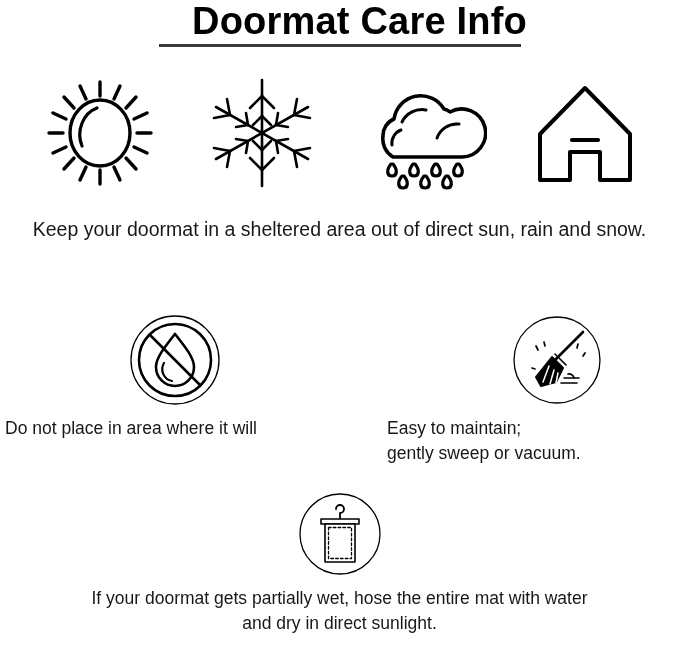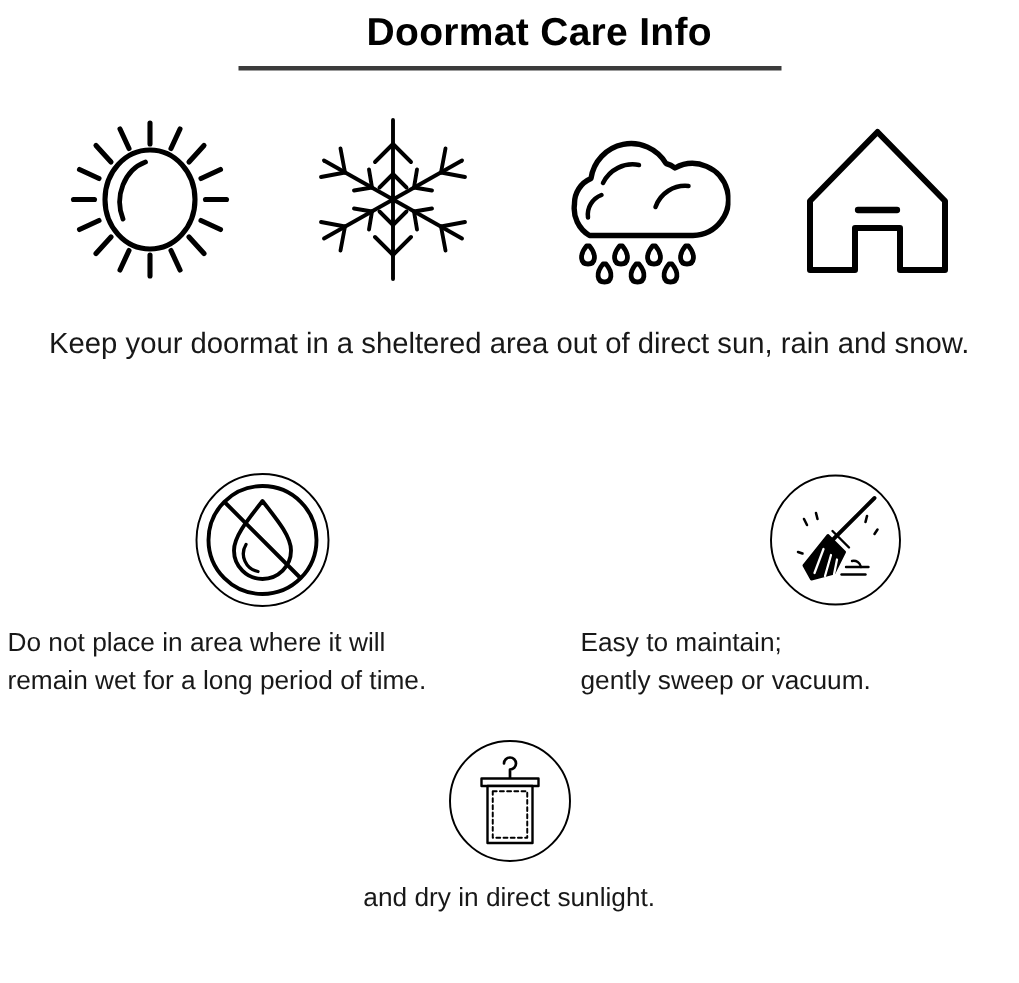--- a/index.html
+++ b/index.html
@@ -30,21 +30,21 @@
   .title-block {
     position: absolute;
     left: 0;
     top: 0;
     width: 679px;
     text-align: center;
   }
   .title {
     font-family: "Liberation Sans", sans-serif;
     font-weight: bold;
-    font-size: 26px;
+    font-size: 38px;
     line-height: 36px;
     letter-spacing: 0.2px;
     color: #000000;
     margin: 0;
     padding-top: 3px;
     padding-left: 40px;
   }
   .title-rule {
     width: 362px;
     height: 3px;
@@ -254,21 +254,20 @@
         <svg width="92" height="92" viewBox="0 0 92 92" fill="none" stroke="#000000" stroke-linecap="round" stroke-linejoin="round">
           <circle cx="46" cy="46" r="44" stroke-width="1.3"></circle>
           <circle cx="46" cy="46" r="36" stroke-width="2.6"></circle>
           <path d="M46 20 C57 34 65 44 65 53 a19 19 0 0 1 -38 0 C27 44 35 34 46 20 Z" stroke-width="2.6"></path>
           <path d="M35 49 a12 12 0 0 0 8 18" stroke-width="2.2"></path>
           <line x1="21" y1="21" x2="71" y2="71" stroke-width="2.6"></line>
         </svg>
       </div>
       <div class="care-caption">
         <span class="ln">Do not place in area where it will</span>
-        <span class="ln">remain wet for a long period of time.</span>
       </div>
     </div>
 
     <div class="care-col right">
       <div class="care-icon">
         <svg width="92" height="92" viewBox="0 0 92 92" fill="none" stroke="#000000" stroke-linecap="round" stroke-linejoin="round">
           <circle cx="46" cy="46" r="43" stroke-width="1.3"></circle>
 
           <line x1="72" y1="18" x2="41" y2="49" stroke-width="2.6"></line>
 
@@ -316,17 +315,18 @@
         <path d="M42 27 L42 21 a4 4 0 1 0 -4 -4" stroke-width="1.8"></path>
 
         <rect x="23" y="27" width="38" height="5" stroke-width="1.6" fill="#ffffff"></rect>
 
         <rect x="27" y="32" width="30" height="38" stroke-width="1.6" fill="#ffffff"></rect>
 
         <rect x="30.5" y="35.5" width="23" height="31" stroke-width="1.3" stroke-dasharray="2.6 2.2" fill="none"></rect>
       </svg>
     </div>
     <div class="dry-caption">
+      <span class="ln">If your doormat gets partially wet, hose the entire mat with water</span>
       <span class="ln">and dry in direct sunlight.</span>
     </div>
   </div>
 
 </div>
 
 </body></html>

